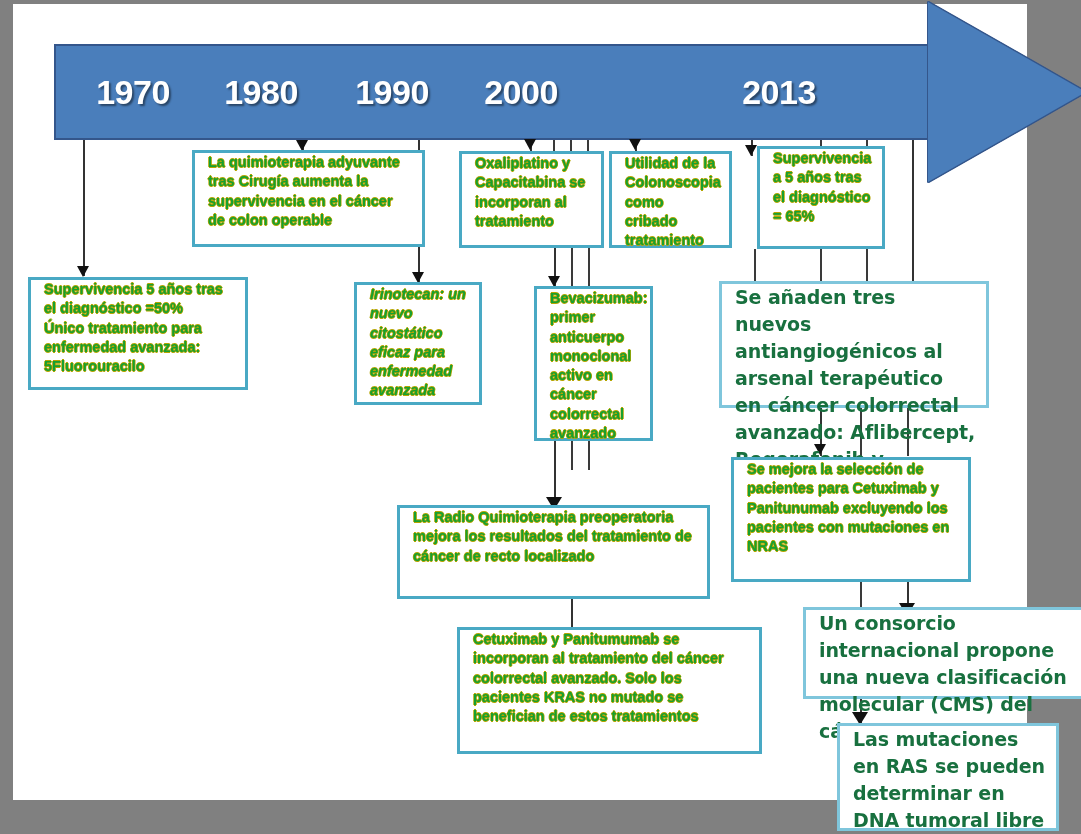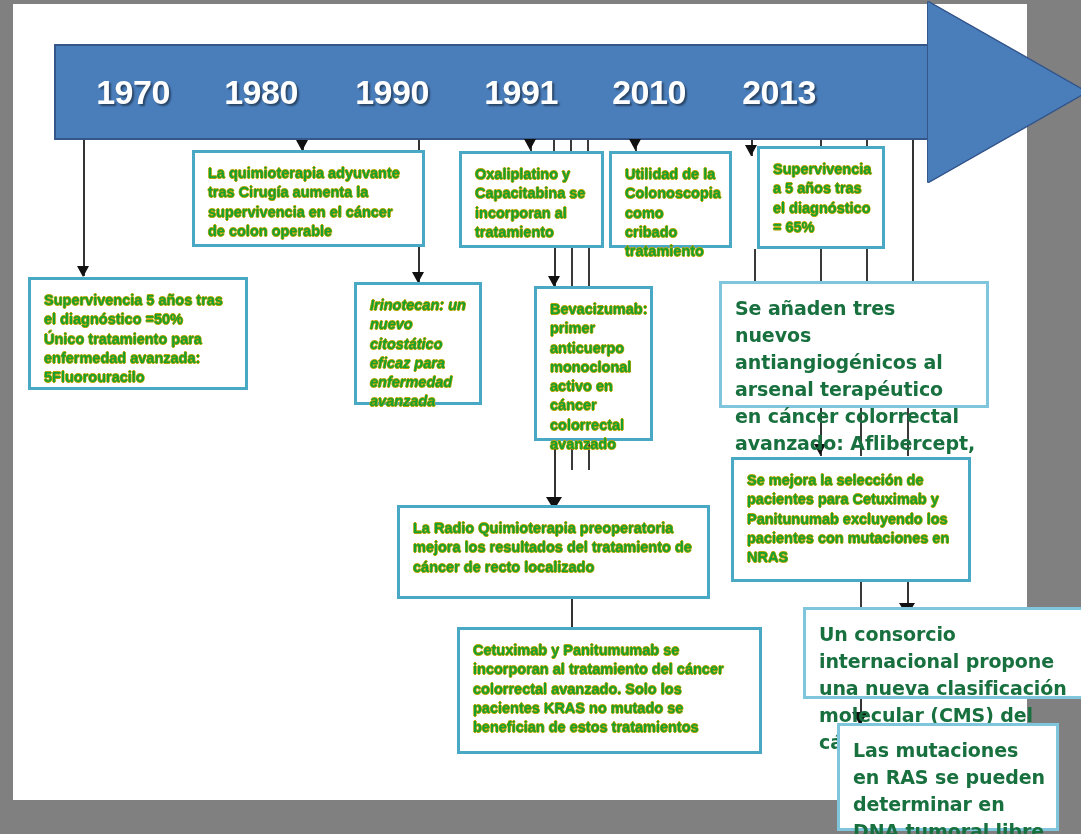--- a/index.html
+++ b/index.html
@@ -52,21 +52,21 @@
   .yr-2010{position:absolute;left:530px;top:50%;transform:translateY(-50%);width:130px;}
   .yr-2013{position:absolute;left:660px;top:50%;transform:translateY(-50%);width:130px;}
   .yr-2015{position:absolute;left:795px;top:50%;transform:translateY(-50%);width:130px;}
 
   
   .box{
     position:absolute;
     background:#ffffff;
     border:3px solid #49A9C4;
     box-sizing:border-box;
-    padding:11px 11px 9px 13px;
+    padding:0 11px 9px 13px;
   }
   .box.thin{border-width:3px;border-color:#7FC6DC;}
 
   
   .txt-out{
     color:#16A030;
     font-size:14.5px;
     font-weight:bold;
     line-height:1.33;
     font-family:"Liberation Sans", sans-serif;
@@ -107,22 +107,21 @@
 <div id="stage">
   <div id="canvas"></div>
 
   <div class="tl-wrap">
     <div class="tl-body"></div>
     <div class="tl-head"></div>
     <div class="tl-years">
       <div class="yr yr-1970">1970</div>
       <div class="yr yr-1980">1980</div>
       <div class="yr yr-1990">1990</div>
-      <div class="yr yr-2000">1991</div>
-      <div class="yr yr-2010">2010</div>
+      <div class="yr yr-2000">2000</div>
       <div class="yr yr-2013">2013</div>
     </div>
   </div>
 
   <div class="vline" style="left:74px;top:140px;height:136px;"></div>
   <div class="ahead" style="left:68px;top:266px;"></div>
 
   <div class="vline" style="left:293px;top:140px;height:14px;"></div>
   <div class="ahead" style="left:287px;top:140px;"></div>
 

